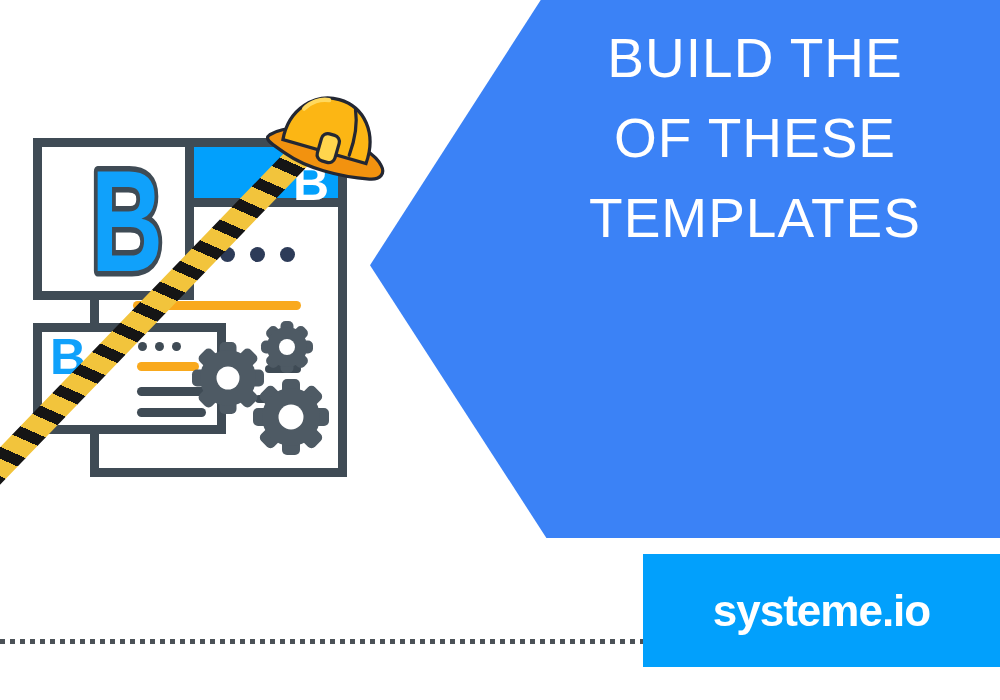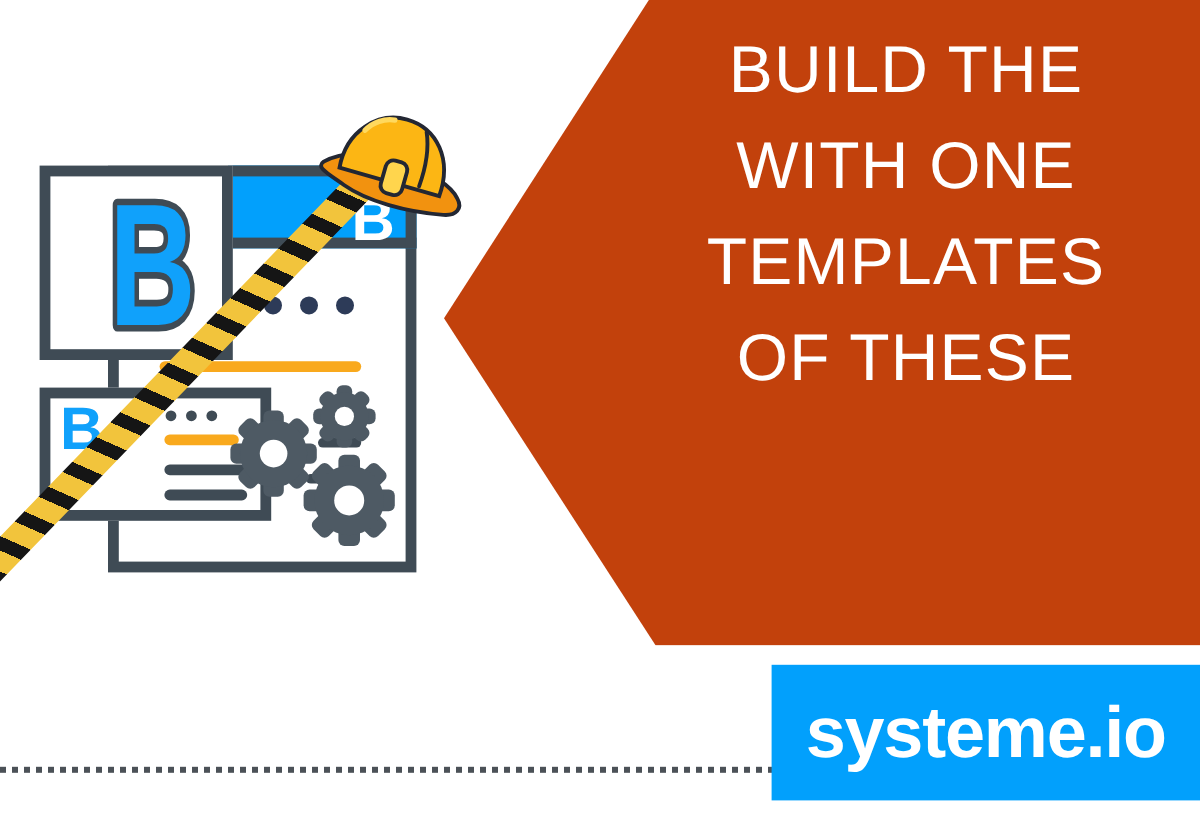--- a/index.html
+++ b/index.html
@@ -1,32 +1,32 @@
 <!DOCTYPE html>
 <html><head>
 <meta charset="utf-8">
 <style>
   html,body{margin:0;padding:0;}
   body{font-family:"Liberation Sans", sans-serif;}
   .canvas{position:relative;width:1000px;height:700px;background:#ffffff;overflow:hidden;}
   .abs{position:absolute;box-sizing:border-box;}
 
   
-  .chevron{left:370px;top:0;width:630px;height:538px;background:#c2410c;
+  .chevron{left:370px;top:0;width:630px;height:538px;background:#3b82f6;
            clip-path:polygon(27.1% 0,100% 0,100% 100%,28% 100%,0 49.3%);}
   .headline{left:145px;top:18px;width:480px;text-align:center;color:#ffffff;
             font-size:55px;line-height:80px;letter-spacing:1px;font-weight:400;}
   .hl{white-space:nowrap;}
 
   
   .dotted{left:0;top:639px;width:646px;height:5px;
           background:repeating-linear-gradient(90deg,#4b5157 0 5px,transparent 5px 10px);}
   .logo-box{left:643px;top:554px;width:357px;height:113px;background:#02a0fc;
             display:flex;align-items:center;justify-content:center;}
-  .logo-text{color:#ffffff;font-size:60px;font-weight:bold;letter-spacing:-1px;}
+  .logo-text{color:#ffffff;font-size:44px;font-weight:bold;letter-spacing:-1px;}
 
   
   .browser{left:90px;top:138px;width:257px;height:339px;border:9px solid #3f4b55;background:#fff;}
   .header-bar{left:190px;top:138px;width:157px;height:69px;background:#02a0fc;
               border:9px solid #3f4b55;border-left:none;}
   .header-b{position:absolute;left:103px;top:11px;color:#ffffff;font-size:50px;font-weight:bold;line-height:1;}
   .dot{border-radius:50%;background:#2d3b58;}
   .dot.big{width:15px;height:15px;top:247px;}
   .d1{left:220px;} .d2{left:250px;} .d3{left:280px;}
   .bar{border-radius:5px;}
@@ -78,23 +78,22 @@
   .hat{left:262px;top:84px;}
 </style>
 </head>
 <body>
 
 <div class="canvas">
 
   <div class="abs chevron">
     <div class="abs headline">
       <div class="hl">BUILD THE</div>
-      <div class="hl">WITH ONE</div>
+      <div class="hl">OF THESE</div>
       <div class="hl">TEMPLATES</div>
-      <div class="hl">OF THESE</div>
     </div>
   </div>
 
   <div class="abs dotted"></div>
 
   <div class="abs logo-box">
     <span class="logo-text">systeme.io</span>
   </div>
 
   <div class="abs" style="left:0;top:0;width:1000px;height:700px;">

